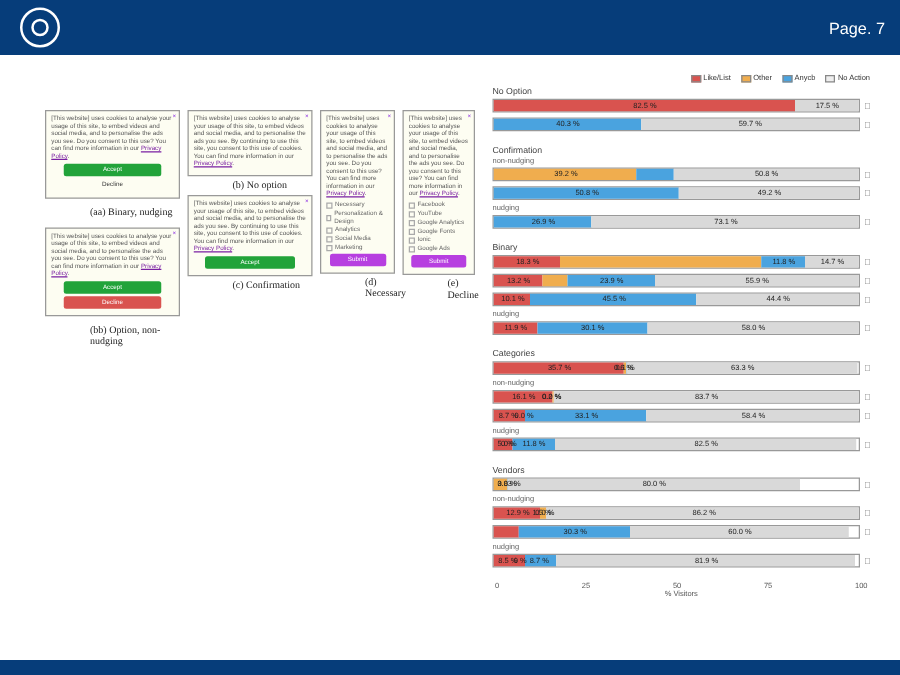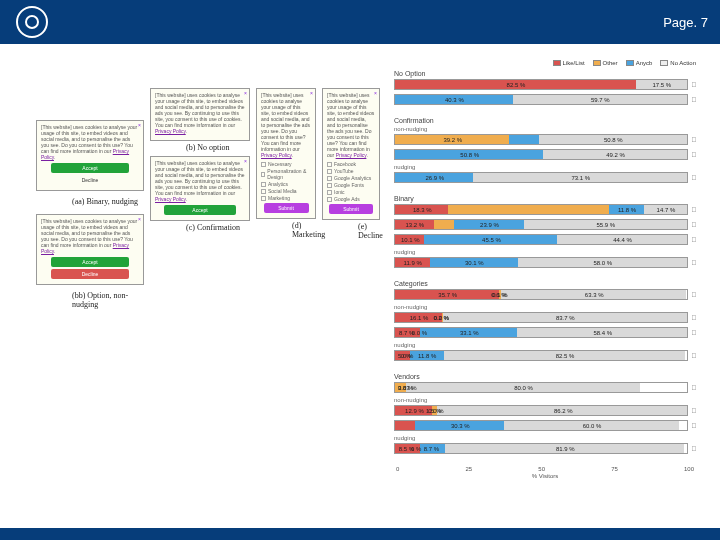--- a/index.html
+++ b/index.html
@@ -30,21 +30,21 @@
     font-size: 22px; font-weight: 700; color: #111;
     line-height: 1.25; margin-bottom: 10px;
   }
   .body-row { display: flex; gap: 10px; }
   .left-col { width: 348px; flex-shrink: 0; display:flex; flex-direction:column; }
   .right-col { flex: 1; min-width: 0; }
   .samples-grid {
     display: flex; gap: 6px;
     margin-top: 28px;
   }
-  .samples-left { width: 108px; display:flex; flex-direction:column; gap:4px;margin-top:32px; }
+  .samples-left { width: 108px; display:flex; flex-direction:column; gap:4px; }
   .samples-right { flex:1; display:flex; flex-wrap:wrap; gap:6px; }
   .sample {
     border: 1px solid #999;
     background: #fdfdf2;
     font-size: 5px;
     line-height: 1.2;
     color: #555;
     padding: 3px 4px;
     position: relative;
   }
@@ -154,21 +154,21 @@
                     <span class="checkbox"></span>
                     <span>Social Media</span>
                   </div>
                   <div class="check-item">
                     <span class="checkbox"></span>
                     <span>Marketing</span>
                   </div>
                 </div>
               <div class="btn purple">Submit</div>
             </div>
-            <div class="caption">(d) Marketing</div>
+            <div class="caption">(d) Necessary</div>
           </div>
 
           <div style="width:58px">
             <div class="sample">
               <span class="close">×</span>
               <div class="body"><span>[This website] uses cookies to analyse your usage of this site, to embed videos and social media, and to personalise the ads you see. Do you consent to this use? You can find more information in our</span> <span class="link">Privacy Policy</span>.</div>
               <div id="ven-list">
                   <div class="check-item">
                     <span class="checkbox"></span>
                     <span>Facebook</span>

